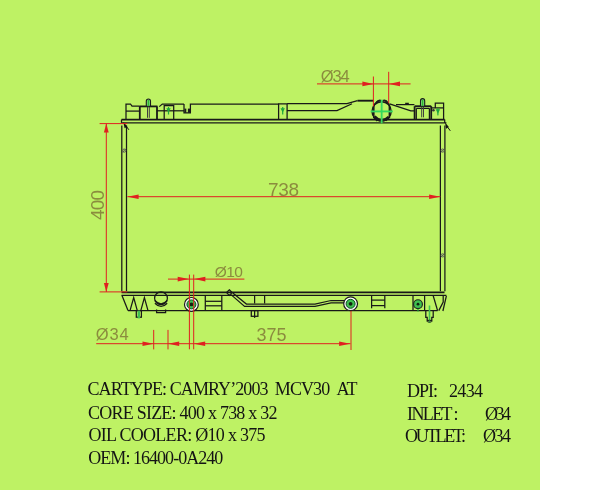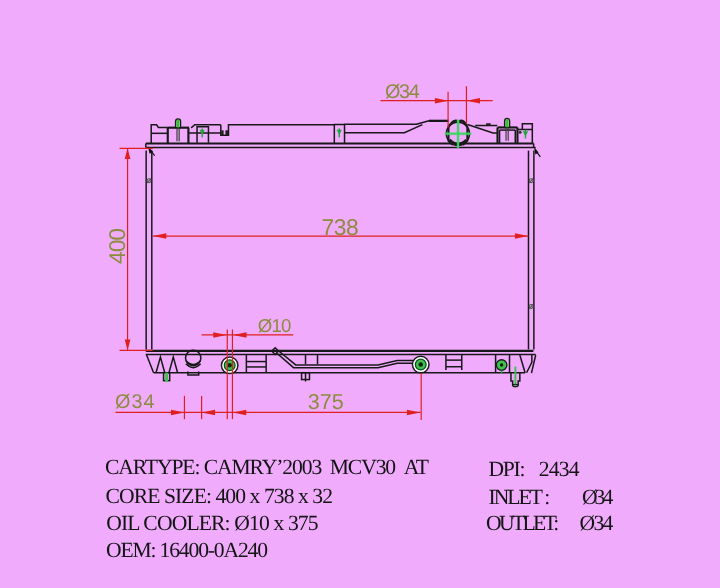--- a/index.html
+++ b/index.html
@@ -1,16 +1,16 @@
 <!DOCTYPE html>
 <html><head>
 <meta charset="utf-8">
 <style>
   html,body{margin:0;padding:0;background:#ffffff;}
-  #page{width:600px;height:490px;position:relative;background:#f0abfc;overflow:hidden;}
+  #page{width:540px;height:490px;position:relative;background:#bef264;overflow:hidden;}
   svg{position:absolute;left:0;top:0;}
   text{font-family:"Liberation Sans", sans-serif;}
   .ser{font-family:"Liberation Serif", serif;fill:#141414;}
   .dim{fill:#8b8c3e;}
 </style>
 </head>
 <body>
 <div id="page">
 <svg width="600" height="490" viewBox="0 0 600 490">
 <g stroke="#181818" stroke-width="1.25" fill="none" stroke-linecap="butt">

